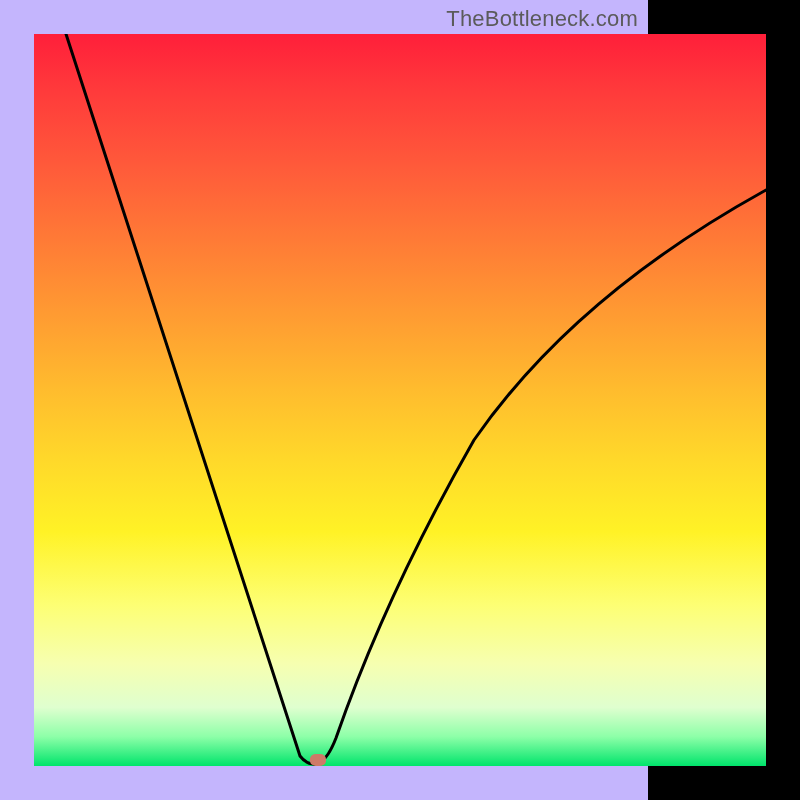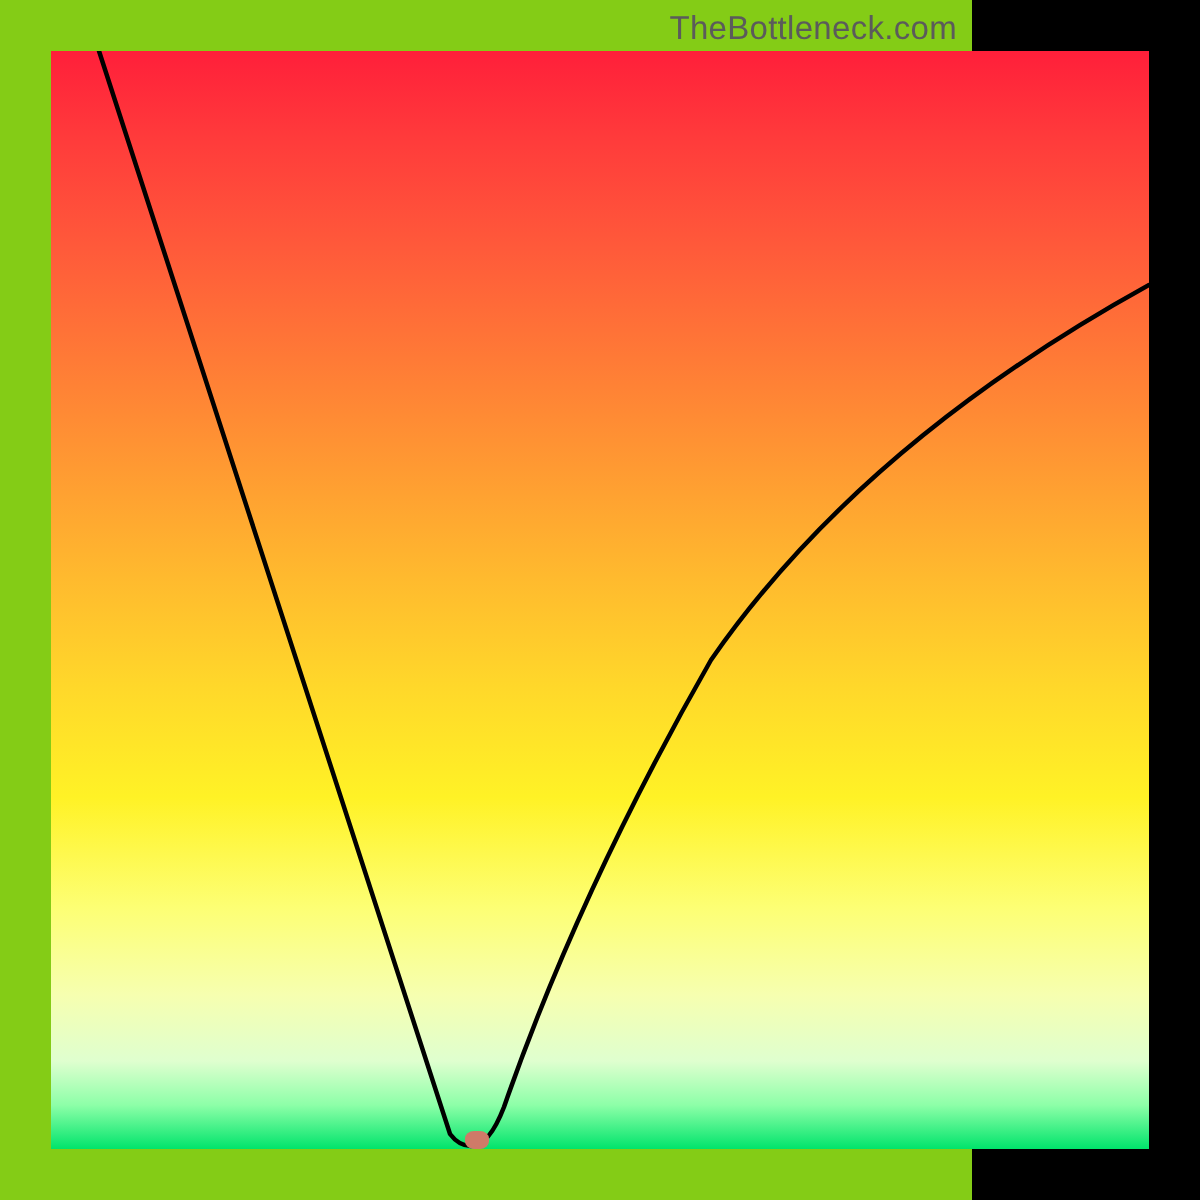--- a/index.html
+++ b/index.html
@@ -10,21 +10,21 @@
     background: #000;
     overflow: hidden;
     font-family: Arial, Helvetica, sans-serif;
   }
   .frame {
     position: absolute;
     left: 0;
     top: 0;
     width: 648px;
     height: 800px;
-    background: #84cc16;
+    background: #c4b5fd;
   }
   .plot-area {
     position: absolute;
     left: 34px;
     top: 34px;
     width: 732px;
     height: 732px;
     
     background: linear-gradient(to bottom,
       #ff1f3a 0%,

